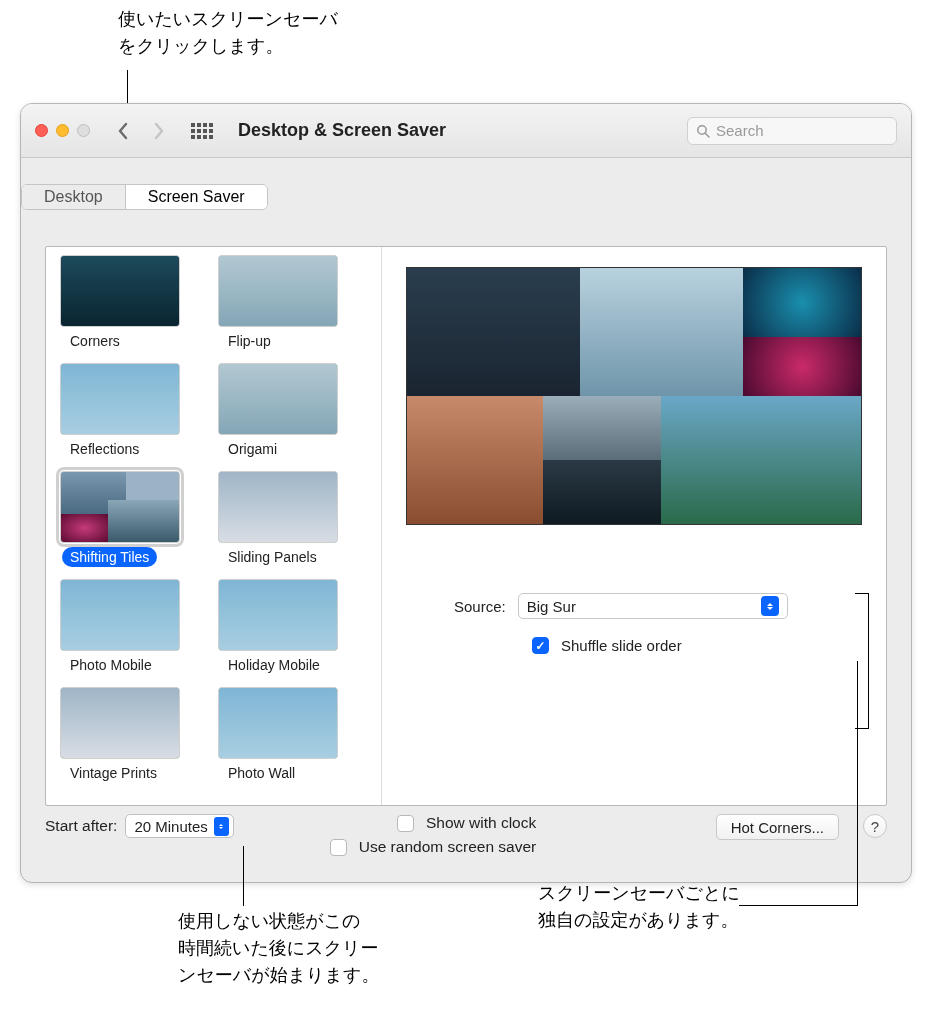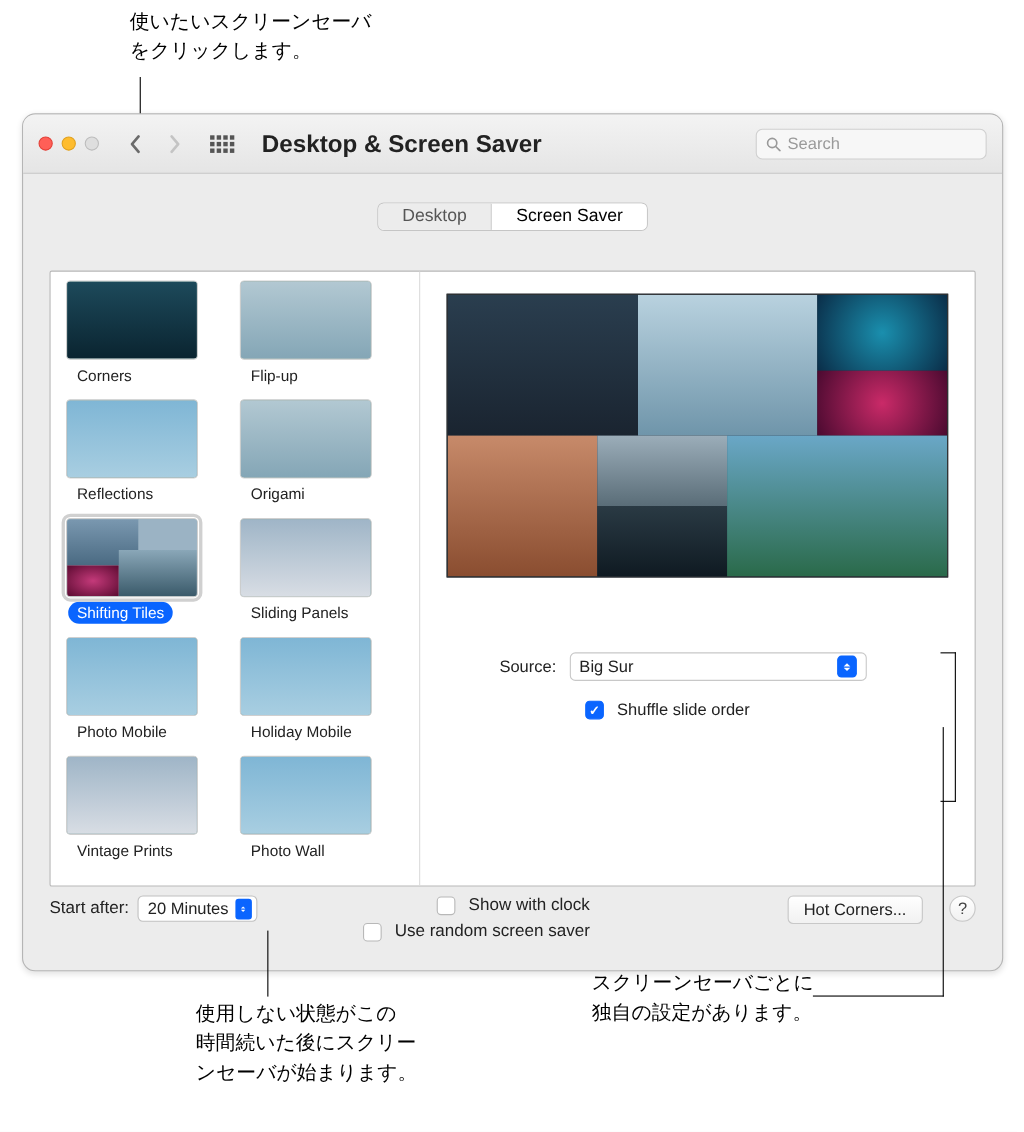--- a/index.html
+++ b/index.html
@@ -36,33 +36,33 @@
 .traffic { display: flex; gap: 8px; margin-right: 10px; }
 .dot { width: 13px; height: 13px; border-radius: 50%; }
 .dot.red { background: #ff5f57; border: 1px solid #e34138; }
 .dot.yellow { background: #febc2e; border: 1px solid #e1a11f; }
 .dot.green { background: #dedede; border: 1px solid #bdbdbd; }
 
 .nav-btn { width: 26px; height: 30px; display:flex; align-items:center; justify-content:center; color:#666; }
 .nav-btn.disabled { color: #bdbdbd; }
 .grid-icon { width: 24px; height: 24px; display:flex; flex-wrap:wrap; gap:2px; align-content:center; justify-content:center; margin: 0 8px;}
 .grid-icon span { width:4px; height:4px; background:#555; }
-.window-title { font-weight:600; font-size:22px; margin-left:6px; }
+.window-title { font-weight:600; font-size:18px; margin-left:6px; }
 .spacer { flex: 1; }
 .searchbox {
   width: 210px; height: 28px;
   border: 1px solid #d0d0d0;
   border-radius: 6px;
   background: #f7f7f7;
   display: flex; align-items: center;
   padding: 0 8px; color: #9a9a9a; gap: 6px;
   font-size: 15px;
 }
 
-.tabbar { display:flex; justify-content:center; padding: 26px 0 18px; }
+.tabbar { display:flex; padding: 26px 0 18px; }
 .seg {
   display:flex; border:1px solid #c5c5c5; border-radius:6px; overflow:hidden;
   background:#fff; font-size:16px;
 }
 .seg div { padding: 3px 22px; cursor:default; }
 .seg div + div { border-left:1px solid #c5c5c5; }
 .seg .inactive { background:#ececec; color:#555; }
 .seg .active { background:#fff; color:#000; }
 
 .pane-body {

